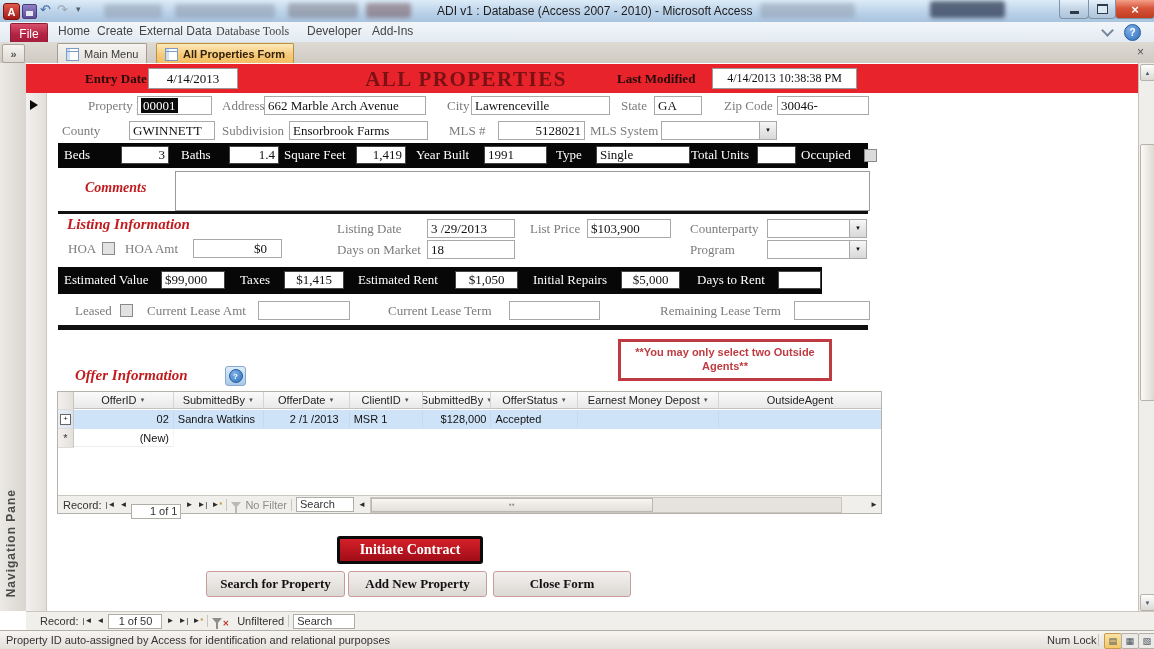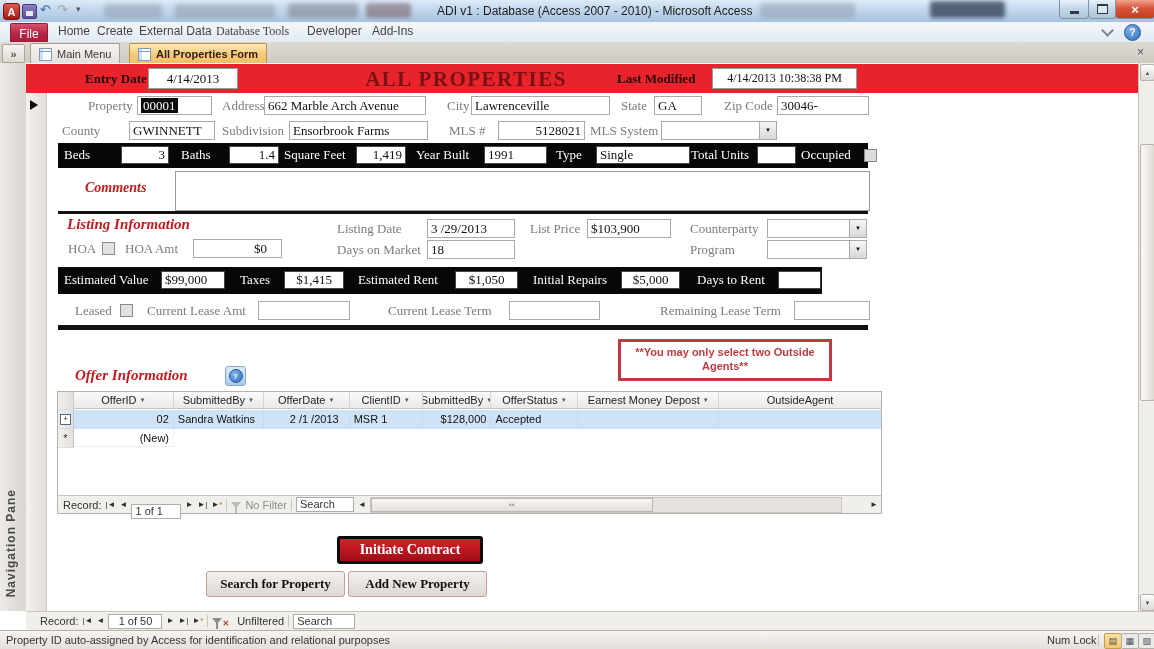--- a/index.html
+++ b/index.html
@@ -28,21 +28,21 @@
   .helpcircle{width:15px;height:15px;border-radius:50%;color:#fff;font-size:10px;font-weight:bold;
     background:radial-gradient(circle at 35% 30%,#7fb1e8,#2f6fbd);display:flex;align-items:center;justify-content:center;
     border:1px solid #255a9c;}
   
   #doctabrow{left:0;top:42px;width:1154px;height:21px;
     background:linear-gradient(#dedad4,#cfcac2);border-bottom:1px solid #94908a;}
   .shutterbtn{left:2px;top:2px;width:21px;height:17px;border:1px solid #aaa49c;border-radius:2px;
     background:linear-gradient(#f6f4f1,#dedad3);color:#555;font-size:11px;font-weight:bold;
     display:flex;align-items:center;justify-content:center;}
   .dtab{position:absolute;top:1px;height:20px;display:flex;align-items:center;gap:5px;
-    border:1px solid #a39d93;border-bottom:none;border-radius:2px 2px 0 0;padding:0 8px;font-size:11px;}
+    border:1px solid #a39d93;border-bottom:none;border-radius:2px 2px 0 0;padding:0 8px;font-size:11px;margin-left:27px;}
   .dtab.inactive{background:linear-gradient(#f5f3f0,#e4e0da);color:#3b3b3b;}
   .dtab.active{background:linear-gradient(#fde9bb,#f6c978 55%,#f2bd62);color:#33220c;font-weight:bold;
     border-color:#b9913f;}
   .formicon{width:11px;height:11px;background:#fff;border:1px solid #7c9cc4;position:relative;}
   .formicon::before{content:"";position:absolute;left:0;top:0;bottom:0;width:3px;background:#cfe0f2;}
   .formicon::after{content:"";position:absolute;left:0;top:2px;right:0;height:1px;background:#7c9cc4;}
   
   #navpane{left:0;top:63px;width:26px;height:548px;border-right:1px solid #a59f97;
     background:linear-gradient(90deg,#eceae6,#d9d5cf);}
   #navpane-label{position:absolute;left:4px;bottom:14px;writing-mode:vertical-rl;transform:rotate(180deg);
@@ -361,40 +361,41 @@
       <div class="rowsel" style="height:18px;">
         <span style="font-size:11px;color:#333;">*</span>
         </div>
       <div class="dsc right" style="width:100px;border-bottom:1px solid #eee;">(New)</div>
     </div>
 
     <div class="navbar" style="left:0;top:103px;width:823px;height:18px;padding-left:5px;box-sizing:border-box;">
       <span>Record:</span>
       <span class="navglyph">|◄</span>
       <span class="navglyph">◄</span>
-      <span class="navbox" style="width:42px;text-align:left;margin-top:14px;">1 of 1</span>
+      <span class="navbox" style="width:42px;text-align:right;margin-top:14px;">1 of 1</span>
       <span class="navglyph">►</span>
       <span class="navglyph">►|</span>
       <span class="navglyph"><span>►</span><span class="star">*</span></span>
       <span class="vsep"></span>
       <span class="funnel" style="opacity:.55;"></span>
       <span style="color:#8d8d8d;">No Filter</span>
       <span class="vsep"></span>
       <span class="navbox" style="width:50px;">Search</span>
       <span class="navglyph">◄</span>
       <div class="htrack" style="width:470px;">
         <div class="hthumb" style="width:280px;">▪▪</div>
       </div>
       <span class="navglyph" style="margin-left:auto;margin-right:3px;">►</span>
     </div>
   </div>
 
   <div id="initiate-btn" style="left:311px;top:473px;width:140px;height:22px;">Initiate Contract</div>
   <div class="graybtn" style="left:180px;top:508px;width:137px;height:24px;">Search for Property</div>
   <div class="graybtn" style="left:322px;top:508px;width:137px;height:24px;">Add New Property</div>
+  <div class="graybtn" style="left:467px;top:508px;width:136px;height:24px;">Close Form</div>
 </div>
 
 <div class="navbar" style="left:26px;top:611px;width:1128px;height:19px;padding-left:14px;box-sizing:border-box;">
   <span>Record:</span>
   <span class="navglyph">|◄</span>
   <span class="navglyph">◄</span>
   <span class="navbox" style="width:46px;text-align:center;">1 of 50</span>
   <span class="navglyph">►</span>
   <span class="navglyph">►|</span>
   <span class="navglyph"><span>►</span><span class="star">*</span></span>

